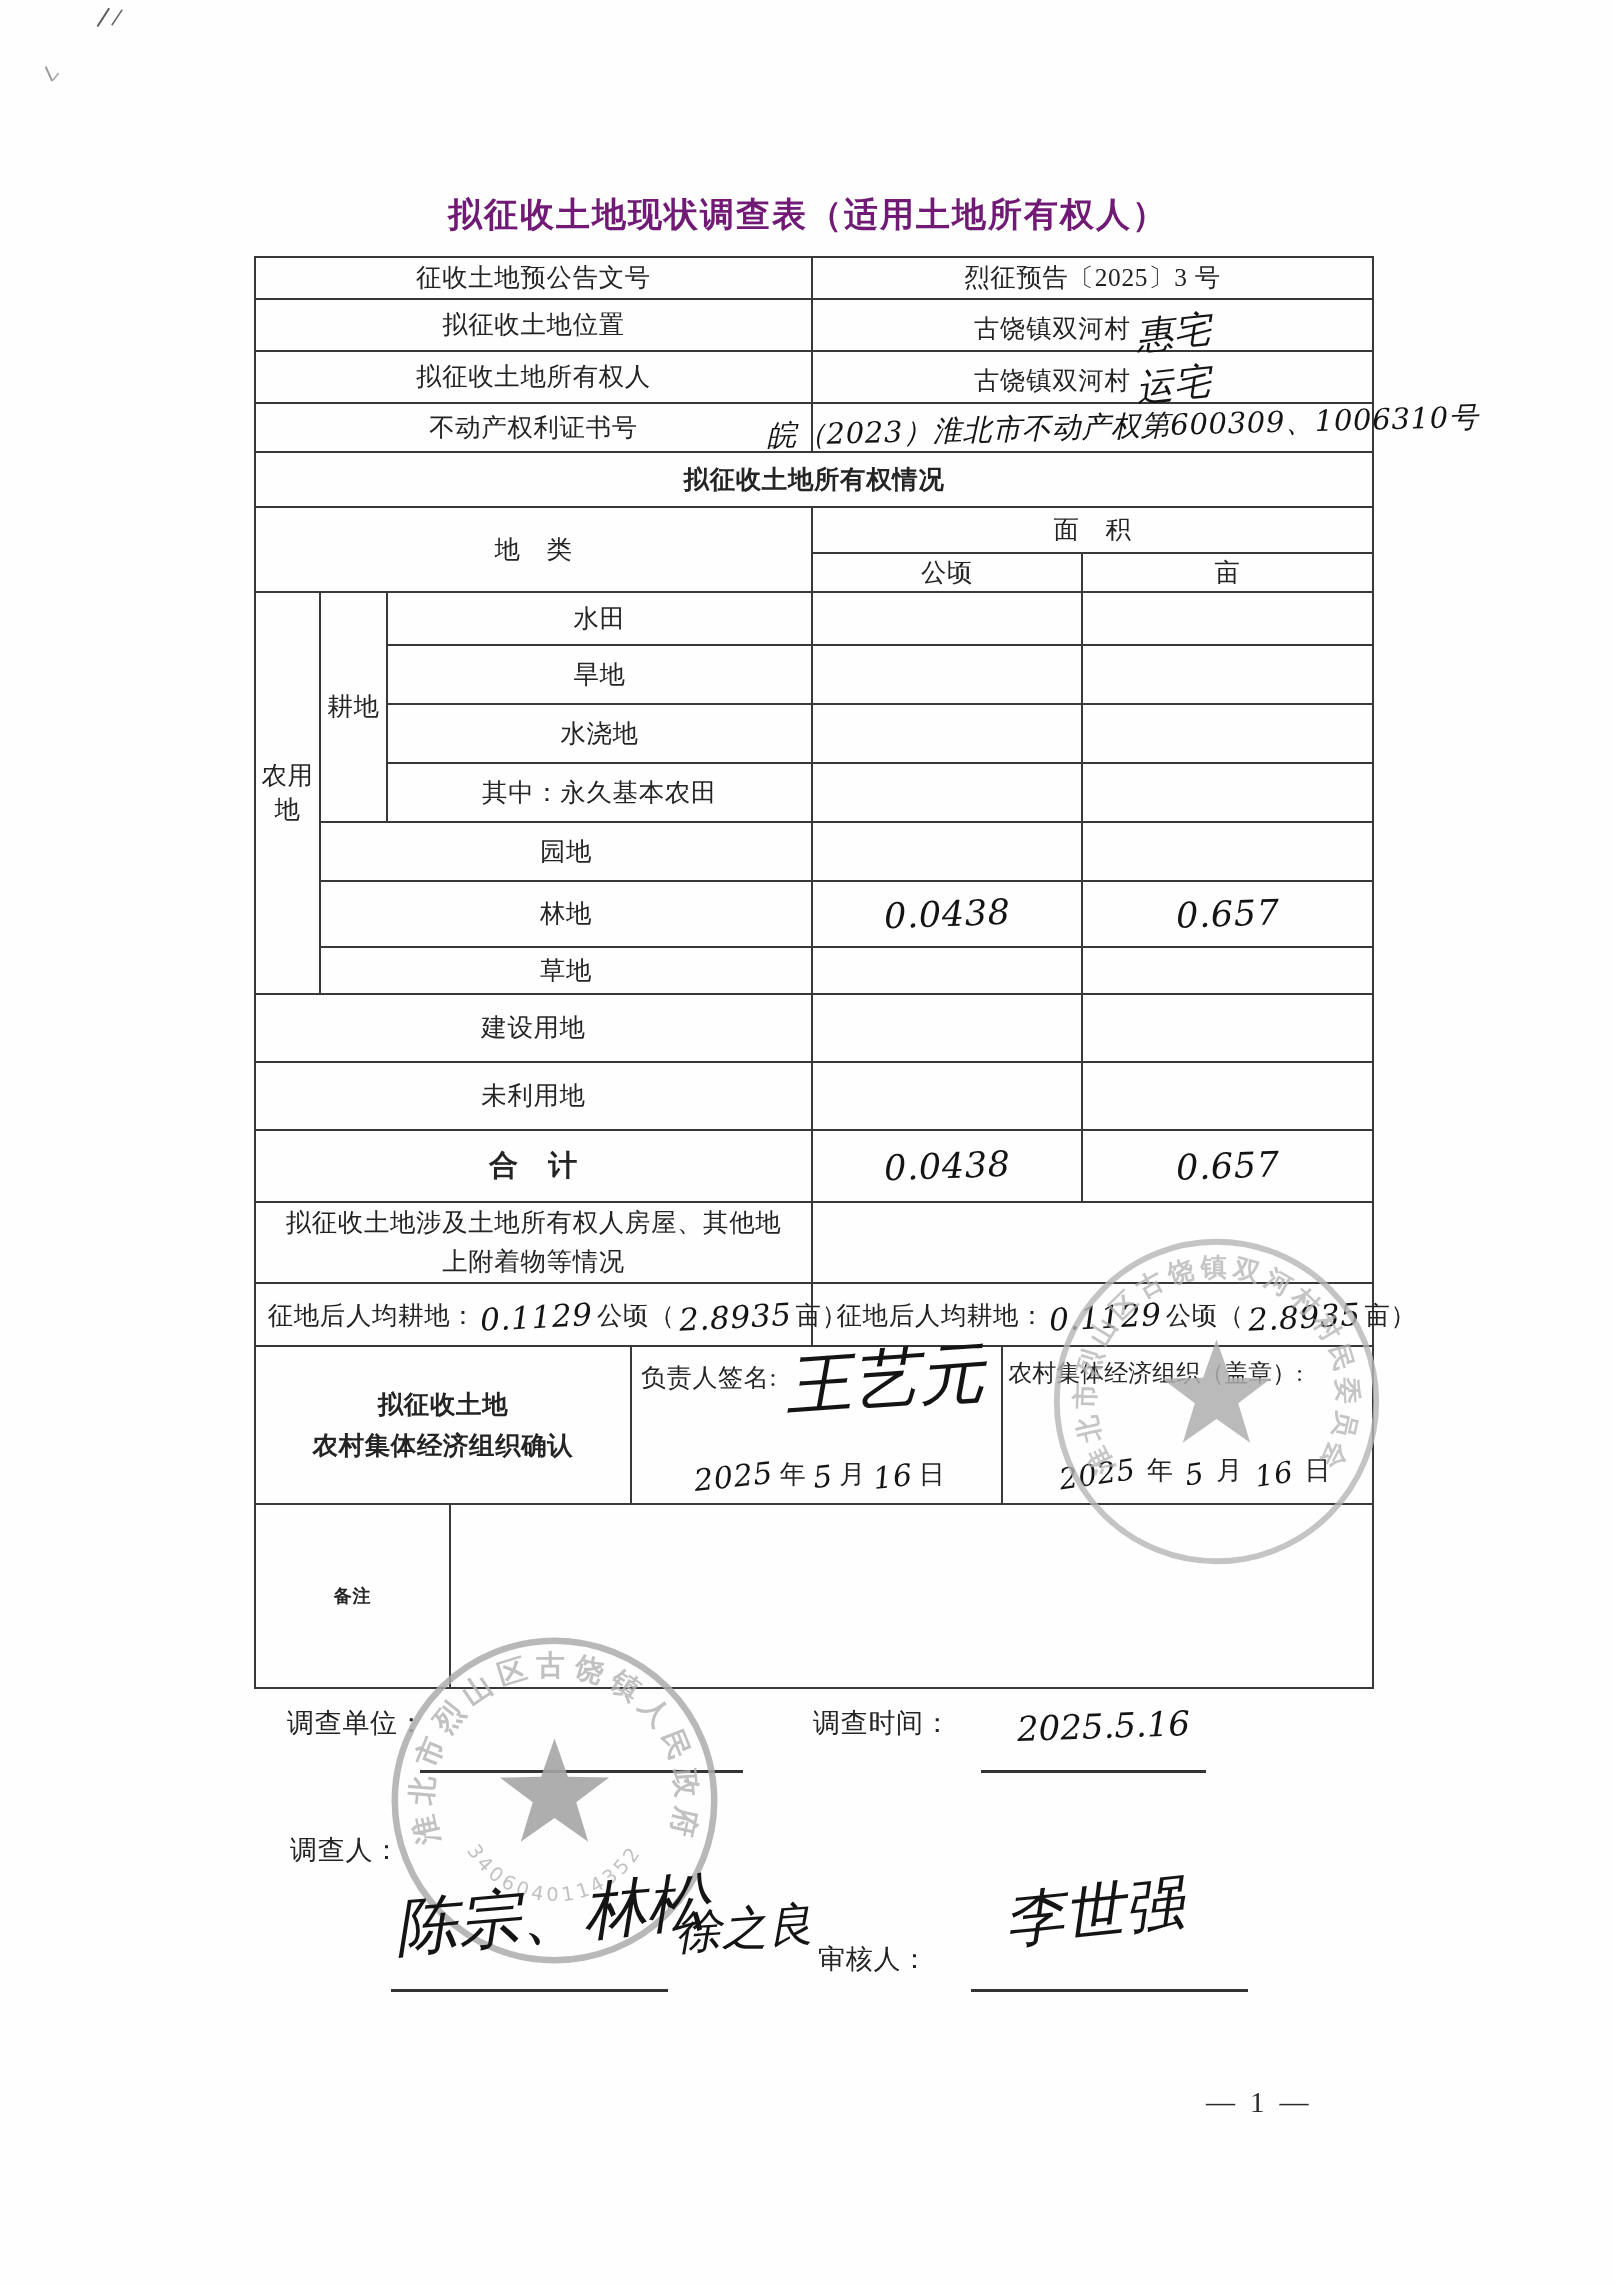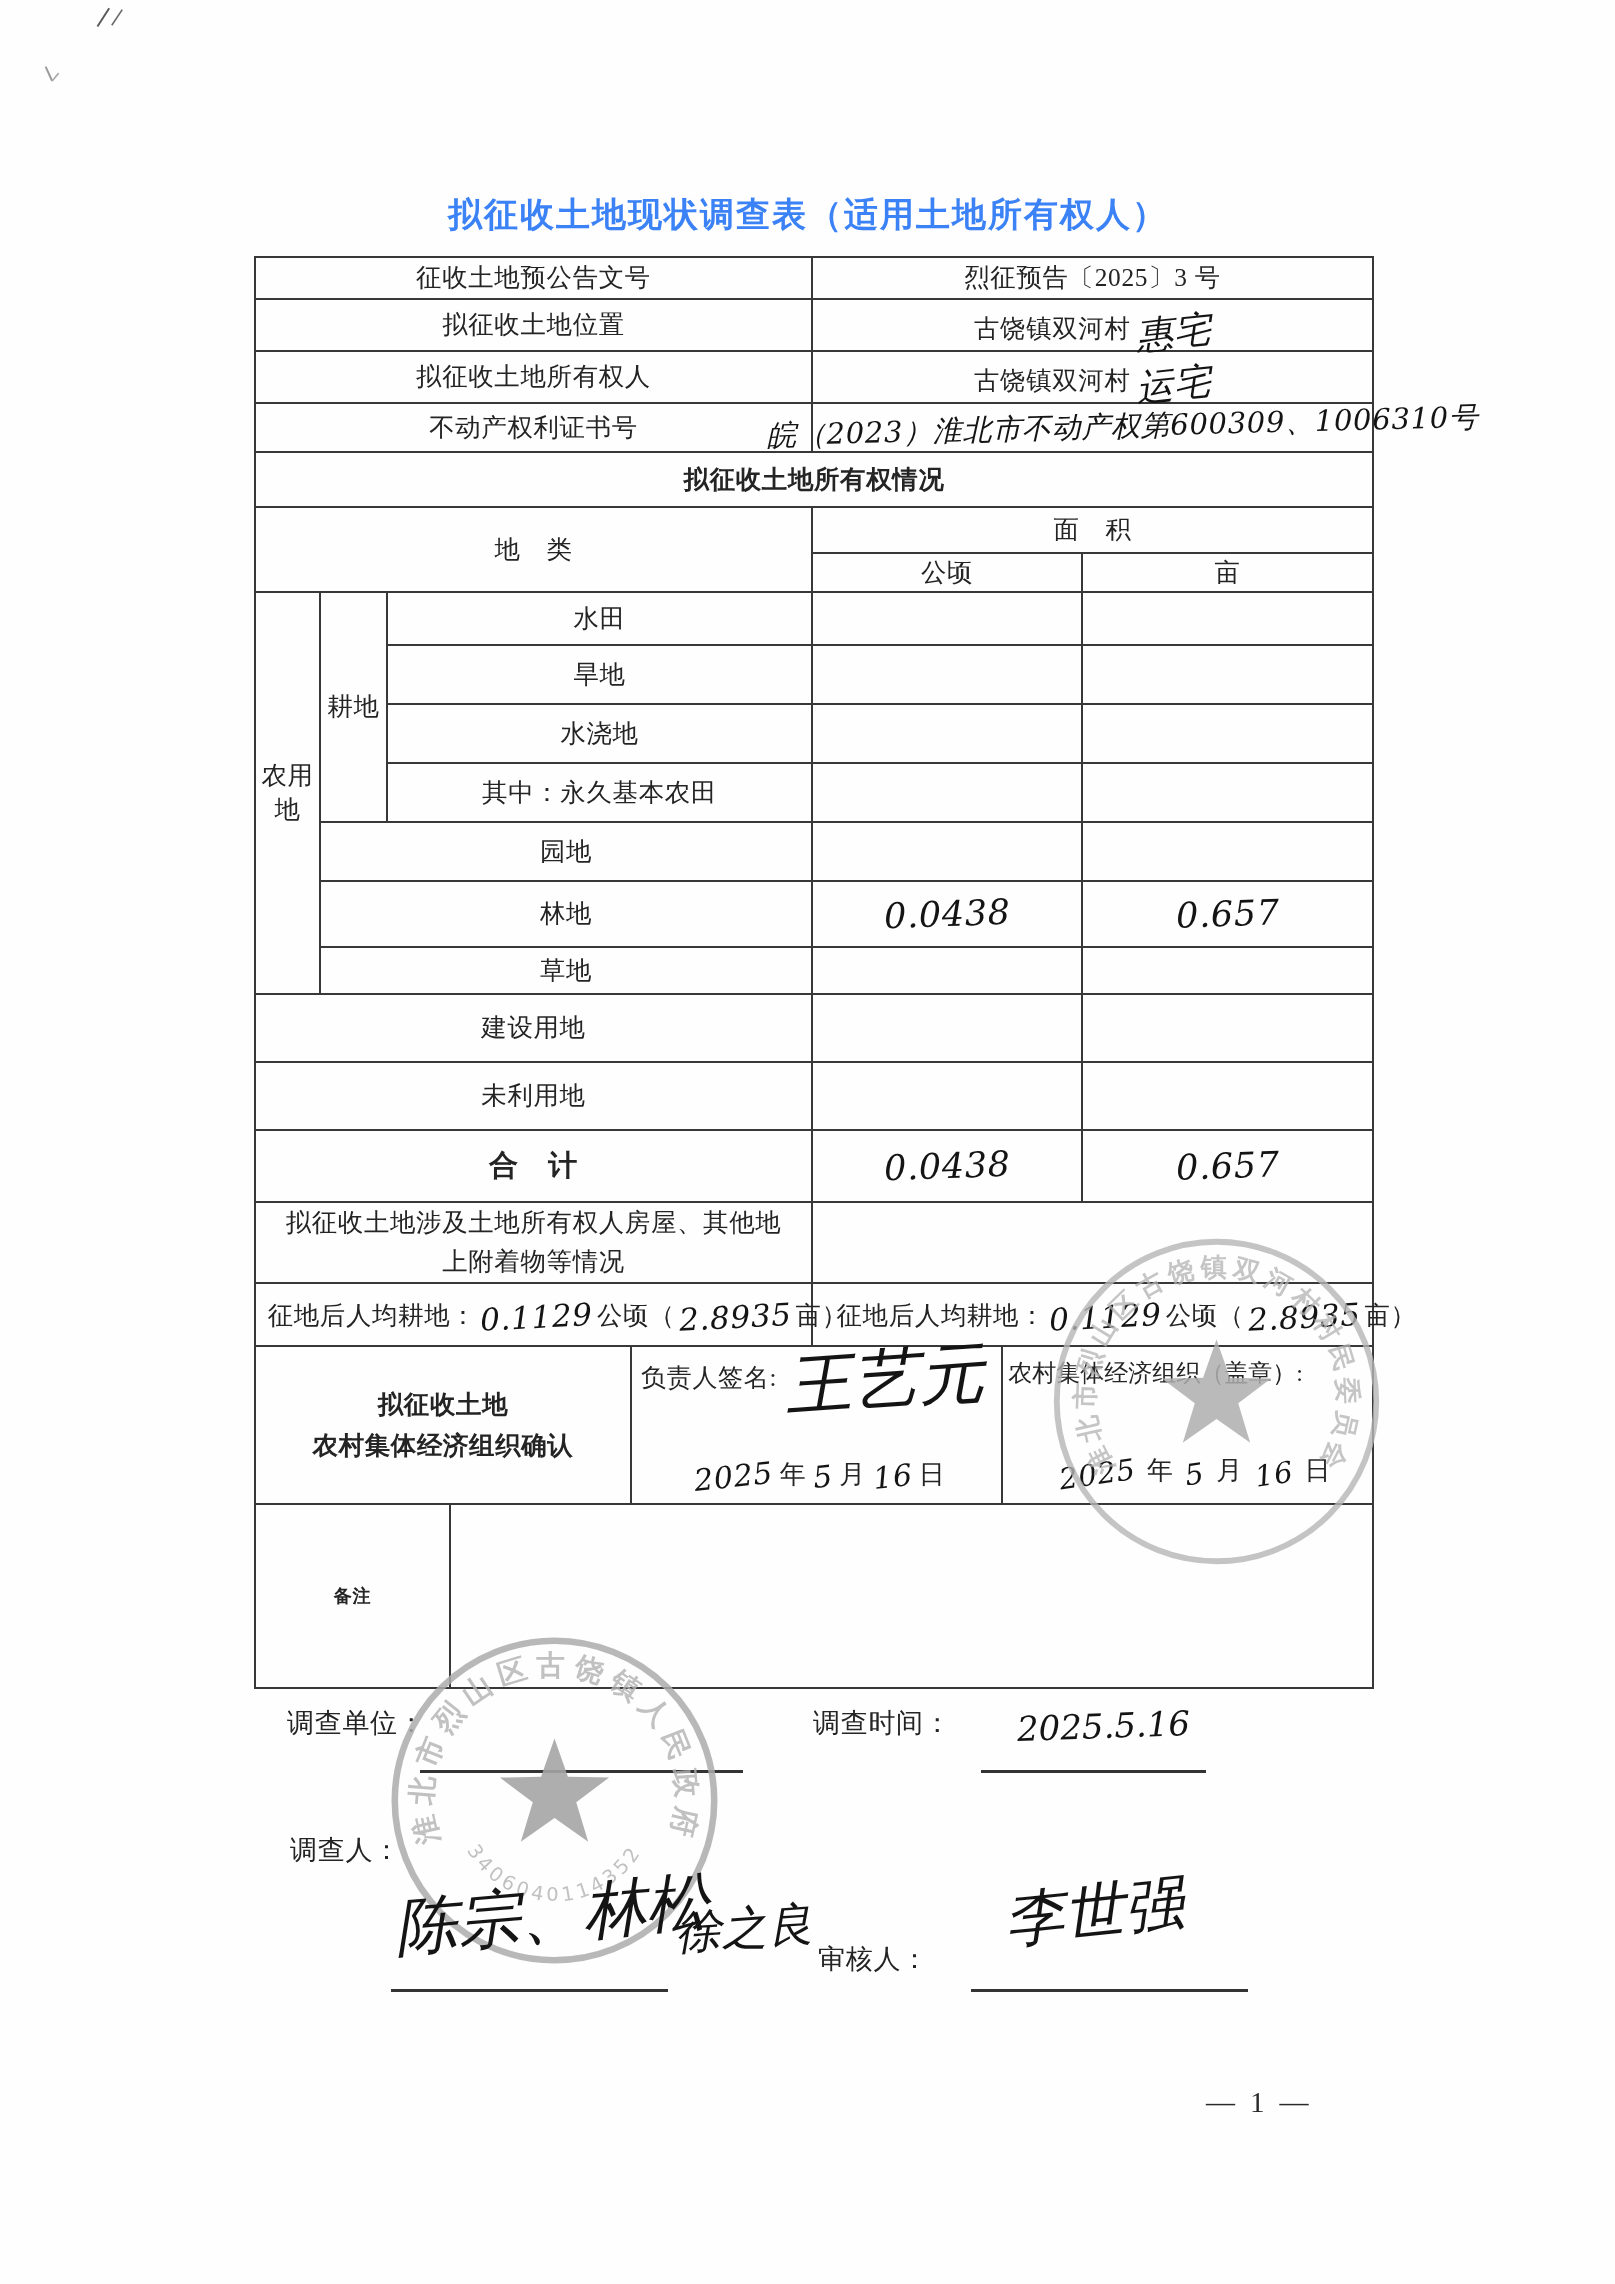--- a/index.html
+++ b/index.html
@@ -13,21 +13,21 @@
   .hw{
     font-family:"DejaVu Serif",serif;
     font-style:italic;
     color:#141414;
     white-space:nowrap;
     display:inline-block;
   }
   #doc-title{
     position:absolute;top:192px;left:50%;transform:translateX(-50%);
     font-family:"Liberation Sans","DejaVu Sans",sans-serif;
-    font-size:34px;font-weight:bold;letter-spacing:2px;color:#3b82f6;
+    font-size:34px;font-weight:bold;letter-spacing:2px;color:#701a75;
     white-space:nowrap;
   }
   table#main-table{
     position:absolute;left:254px;top:256px;width:1117px;
     border-collapse:collapse;table-layout:fixed;
   }
   #main-table td{
     border:2px solid #383838;
     text-align:center;vertical-align:middle;
     font-size:25.4px;color:#242424;letter-spacing:0.7px;

